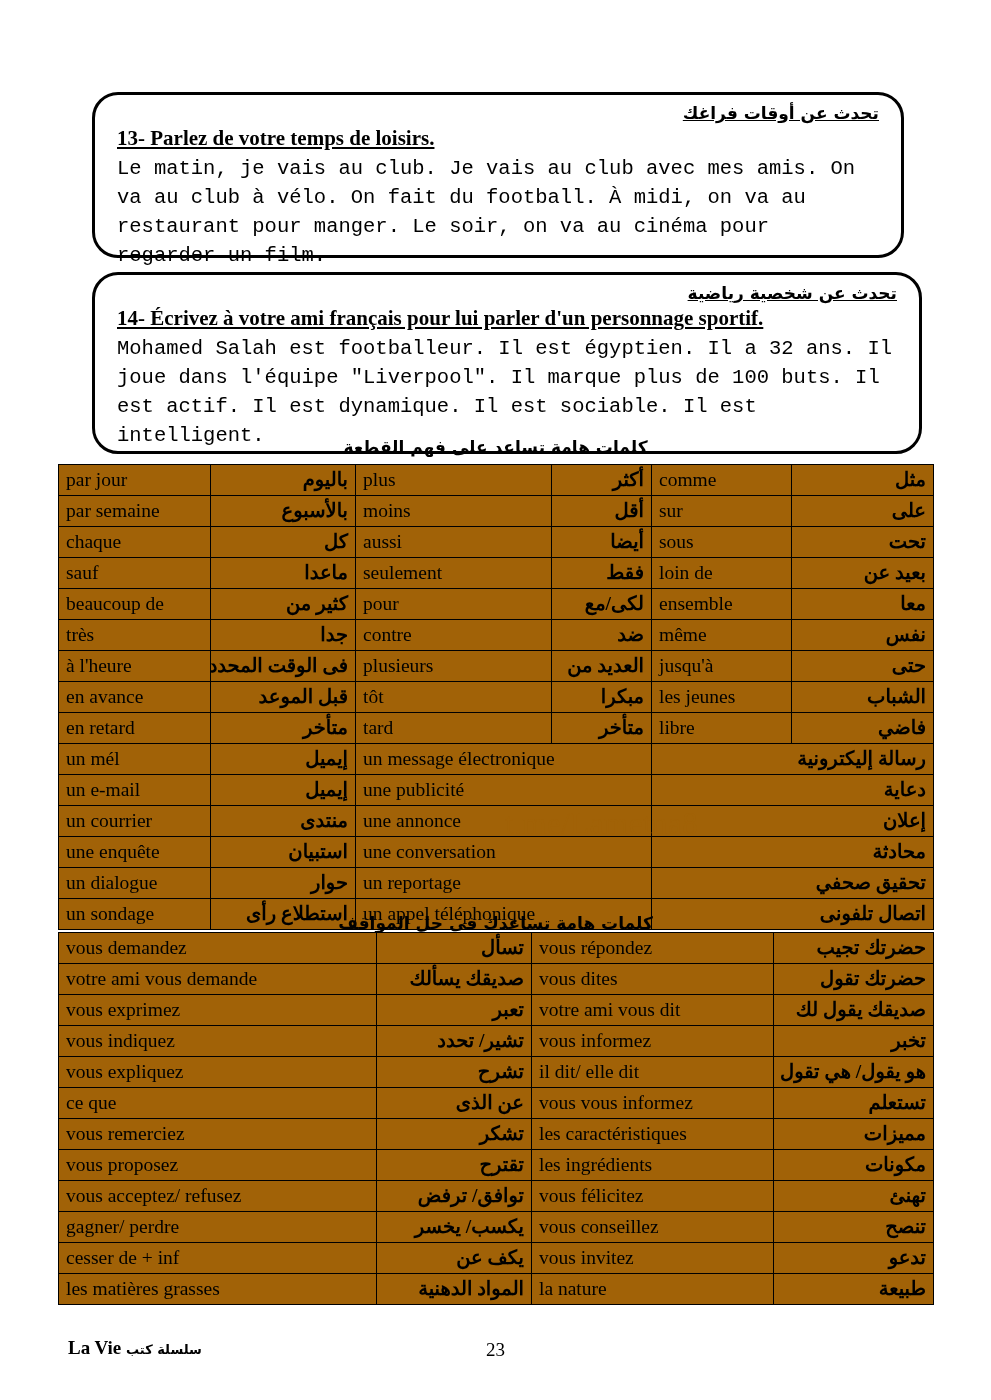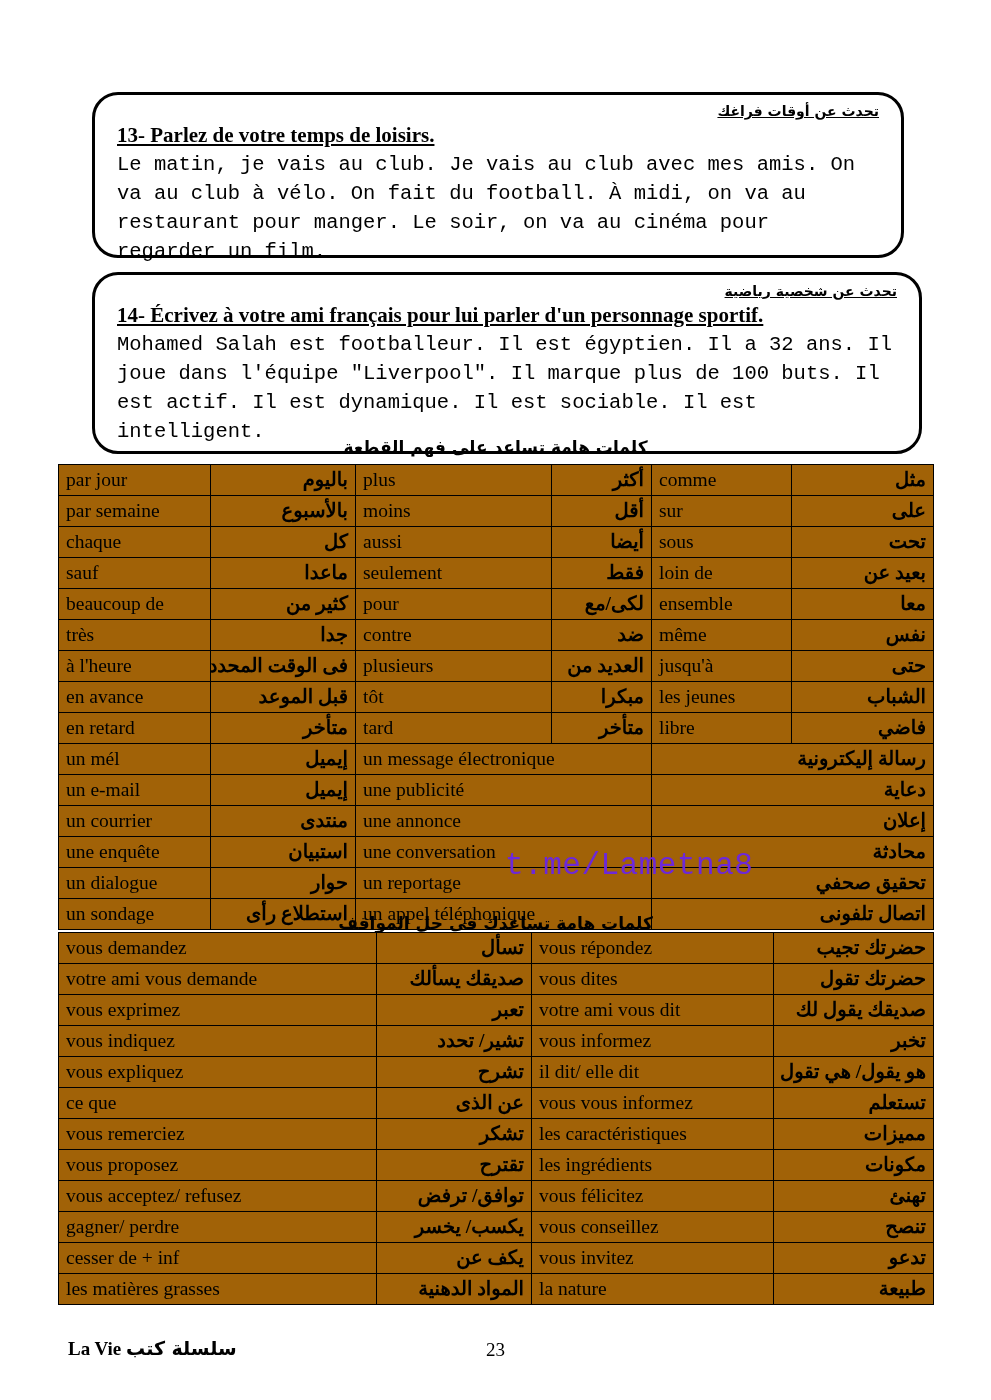--- a/index.html
+++ b/index.html
@@ -31,21 +31,21 @@
     box-sizing: border-box;
     padding: 8px 22px 10px 22px;
   }
   .box-1 { left: 92px; top: 92px; width: 812px; height: 166px; }
   .box-2 { left: 92px; top: 272px; width: 830px; height: 182px; }
 
   .ar-head {
     text-align: right;
     font-family: "DejaVu Sans", sans-serif;
     font-weight: bold;
-    font-size: 14px;
+    font-size: 17px;
     text-decoration: underline;
     direction: rtl;
     line-height: 1.2;
     margin: 0 0 2px 0;
   }
   .fr-title {
     font-family: "Liberation Serif", serif;
     font-weight: bold;
     font-size: 21px;
     text-decoration: underline;
@@ -99,24 +99,24 @@
   }
   td.fr { text-align: left; }
 
   #table-1 { left: 58px; top: 464px; width: 875px; }
   #table-2 { left: 58px; top: 932px; width: 875px; }
 
   
   .watermark {
     position: absolute;
     left: 505px;
-    top: 848px;
-    font-family: Liberation Mono, monospace;
+    top: 806px;
+    font-family: Liberation Serif, serif;
     font-size: 31px;
-    color: #6d28d9;
+    color: #a16207;
     letter-spacing: 0.5px;
     pointer-events: none;
   }
 
   
   .footer {
     position: absolute;
     left: 0;
     top: 1337px;
     width: 991px;
@@ -125,21 +125,21 @@
   .footer-left {
     position: absolute;
     left: 68px;
     top: 0;
     font-family: "Liberation Serif", serif;
     font-weight: bold;
     font-size: 19px;
   }
   .footer-left .ar-small {
     font-family: "DejaVu Sans", sans-serif;
-    font-size: 19px;
+    font-size: 13px;
     font-weight: bold;
     direction: rtl;
   }
   .footer-page {
     position: absolute;
     left: 0;
     top: 2px;
     width: 991px;
     text-align: center;
     font-family: "Liberation Serif", serif;

